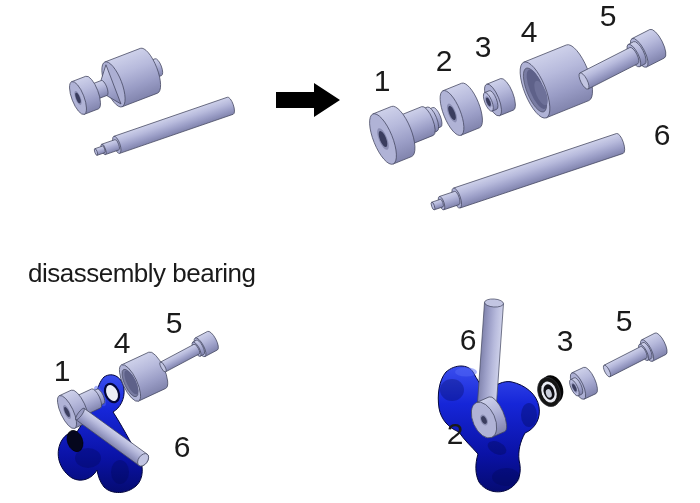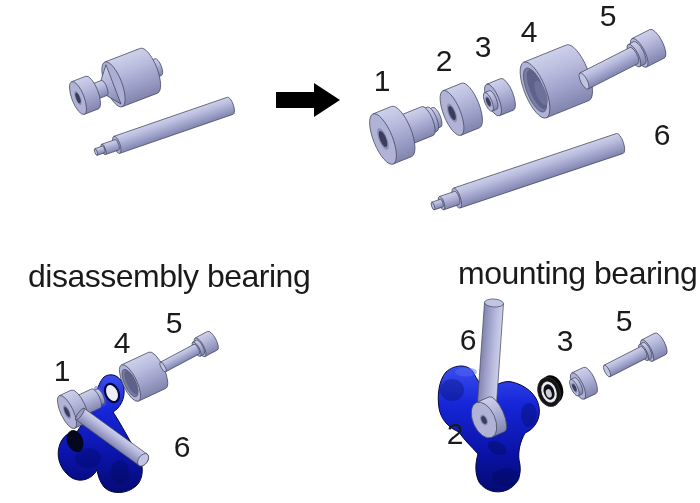--- a/index.html
+++ b/index.html
@@ -19,21 +19,21 @@
   .num-label{
     position:absolute;
     transform:translate(-50%,-50%);
     font-size:30px;
     line-height:1;
     color:var(--text);
     white-space:nowrap;
   }
   .section-title{
     position:absolute;
-    font-size:32px;
+    font-size:26px;
     line-height:1.05;
     letter-spacing:-0.5px;
     color:var(--text);
     white-space:nowrap;
   }
 </style>
 </head>
 <body>
 
 <div class="stage">
@@ -270,19 +270,18 @@
 <div class="num-label" style="left:529px;top:32px">4</div>
 <div class="num-label" style="left:608px;top:16px">5</div>
 <div class="num-label" style="left:662px;top:135px">6</div>
 
 <div class="section-title" style="left:28px;top:260px">disassembly bearing</div>
 <div class="num-label" style="left:62px;top:371px">1</div>
 <div class="num-label" style="left:122px;top:343px">4</div>
 <div class="num-label" style="left:174px;top:323px">5</div>
 <div class="num-label" style="left:182px;top:447px">6</div>
 
-<div class="section-title" style="left:458px;top:257px">mounting bearing</div>
 <div class="num-label" style="left:468px;top:340px">6</div>
 <div class="num-label" style="left:565px;top:341px">3</div>
 <div class="num-label" style="left:624px;top:321px">5</div>
 <div class="num-label" style="left:455px;top:434px">2</div>
 
 </div>
 
 </body></html>

